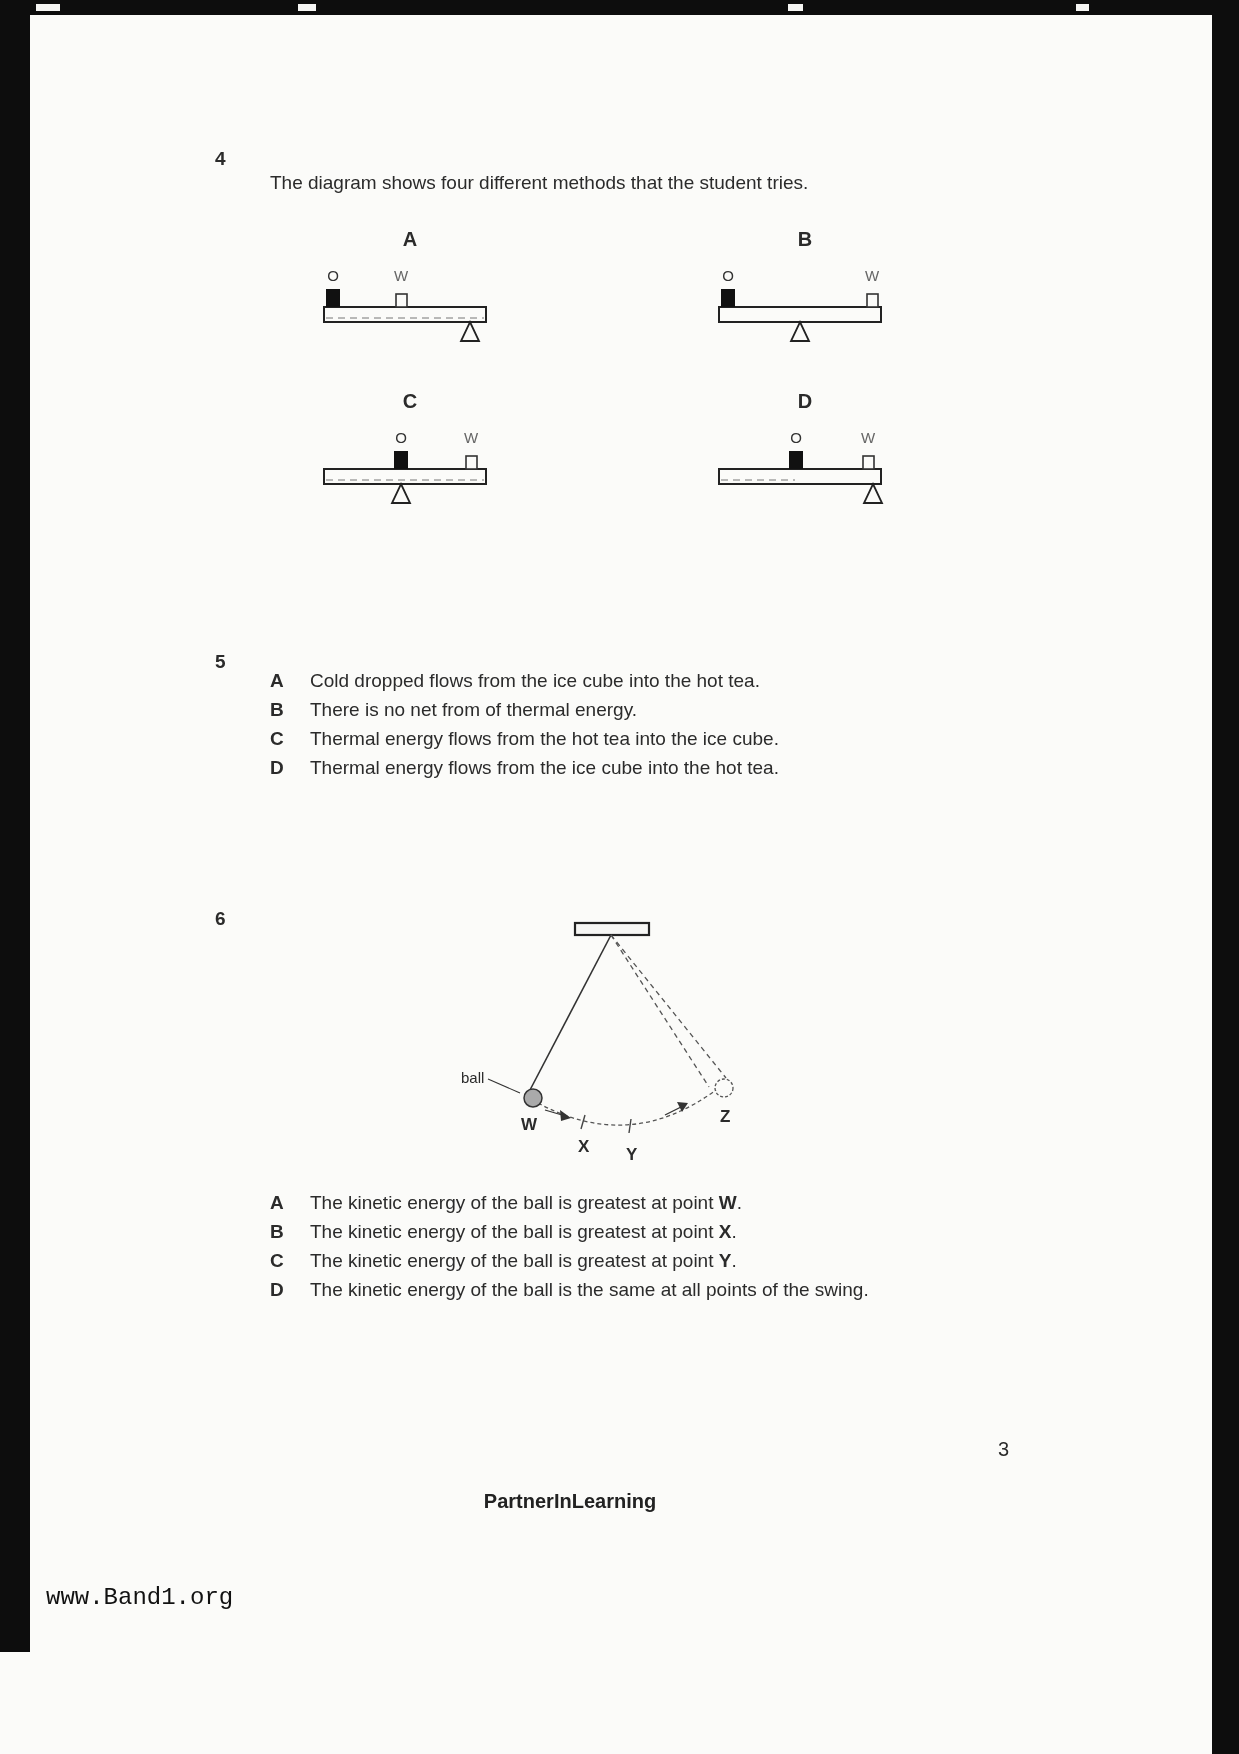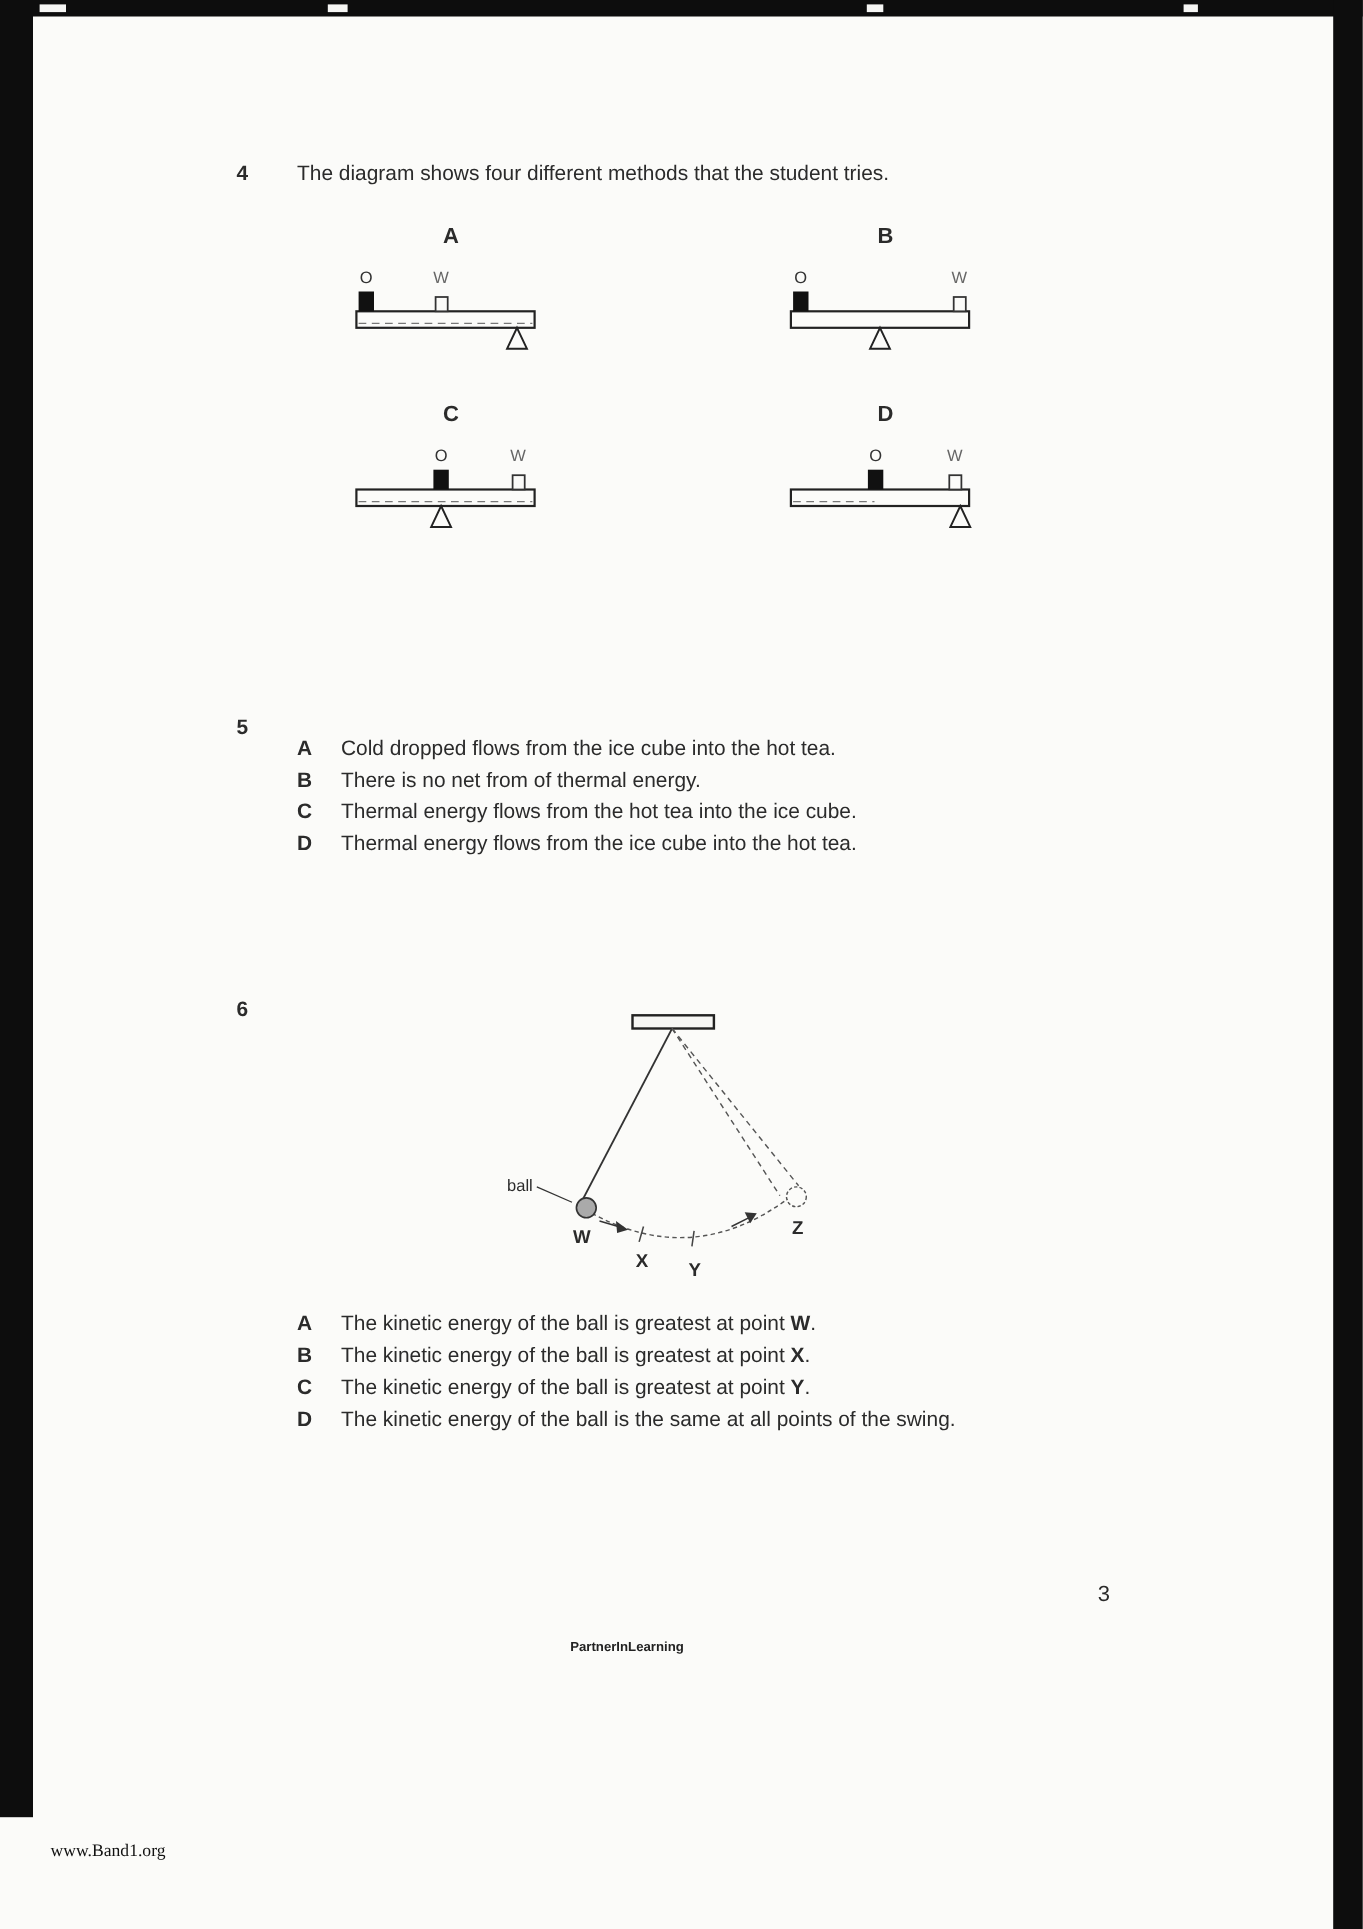--- a/index.html
+++ b/index.html
@@ -12,42 +12,42 @@
   .d3{left:788px;width:15px}
   .d4{left:1076px;width:13px}
   .side-bar{position:absolute;top:0;background:#0d0d0d}
   .side-bar.left{left:0;width:30px;height:1652px}
   .side-bar.right{right:0;width:27px;height:1754px}
 
   .question{position:absolute;left:215px;display:flex}
   .qnum{width:55px;font-weight:bold;font-size:19px;line-height:28px;flex:none}
   .qtext{width:678px;font-size:19px;line-height:28px}
   .para{margin:0}
-  .mt24{}
+  .mt24{margin-top:24px}
   .justify{text-align:justify}
 
   .diagram-grid{display:grid;grid-template-columns:180px 180px;column-gap:215px;
                 row-gap:22px;margin:28px 0 0 50px}
   .balance{width:180px}
   .diag-label{text-align:center;font-weight:bold;font-size:20px;margin-bottom:12px}
   .balance svg{display:block}
 
   .options{margin-top:18px}
   .opt{display:flex;line-height:29px}
   .opt-letter{width:40px;font-weight:bold;flex:none}
   .opt-text{flex:1}
 
   .pendulum-wrap{margin:12px 0 0 155px}
   .after-diagram{margin-top:26px}
 
   .page-number{position:absolute;left:998px;top:1438px;font-size:20px}
   .footer-center{position:absolute;left:230px;top:1490px;width:680px;text-align:center;
-                 font-size:12px;font-weight:bold;color:#222}
-  .watermark{position:absolute;left:46px;top:1674px;font-family:Liberation Serif, serif;
-             font-size:16px;color:#111}
+                 font-size:20px;font-weight:bold;color:#222}
+  .watermark{position:absolute;left:46px;top:1584px;font-family:Liberation Mono, monospace;
+             font-size:24px;color:#111}
   svg text{font-family:"Liberation Sans",sans-serif}
 </style>
 </head>
 <body>
 
 <div class="page">
 
   <div class="top-strip">
     <div class="dash d1"></div>
     <div class="dash d2"></div>

